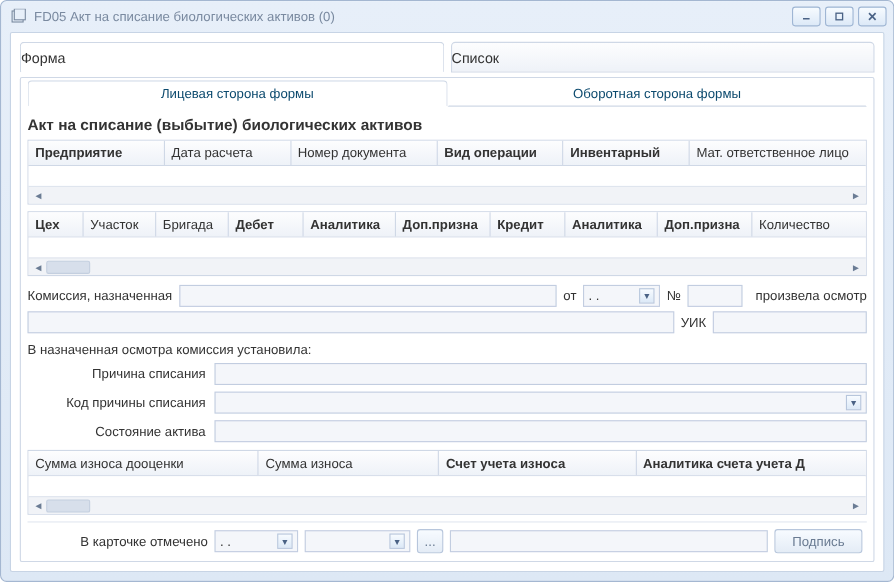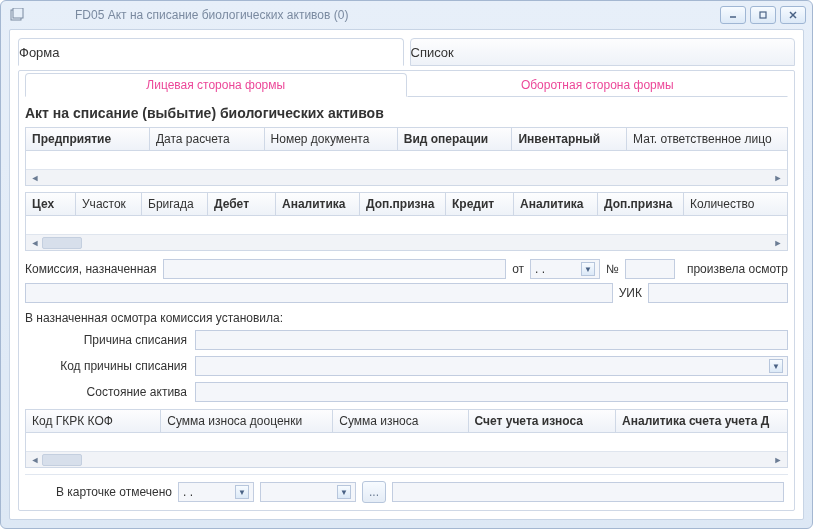--- a/index.html
+++ b/index.html
@@ -22,21 +22,21 @@
   .titlebar {
     height: 28px;
     display: flex; align-items: center;
     padding: 0 6px 0 8px;
   }
   .titlebar .title-icon {
     width: 16px; height: 16px; margin-right: 6px;
     display: inline-flex; align-items: center; justify-content: center;
   }
   .titlebar .title-text {
-    flex: 1; color: #7a8aa0; font-size: 12px; margin-left: 44px;
+    flex: 1; color: #7a8aa0; font-size: 12px;
   }
   .win-controls { display: flex; gap: 4px; }
   .win-btn {
     width: 26px; height: 18px;
     border: 1px solid #9fb6d4;
     border-radius: 3px;
     background: linear-gradient(#f7fbff, #dce9f7);
     display: inline-flex; align-items: center; justify-content: center;
     color: #4a6285; font-size: 11px;
     cursor: default;
@@ -75,21 +75,21 @@
     overflow: hidden;
   }
   .sub-tabs {
     display: flex; margin-bottom: 4px;
   }
   .sub-tab {
     flex: 1; height: 24px;
     display: flex; align-items: center; justify-content: center;
     border: 1px solid transparent;
     border-bottom: 1px solid #cfd8e6;
-    color: #ec4899; font-size: 12px;
+    color: #0c4a6e; font-size: 12px;
     cursor: default;
   }
   .sub-tab.active {
     border: 1px solid #cfd8e6;
     border-bottom-color: #fff;
     border-radius: 4px 4px 0 0;
     background: #fff;
   }
   .heading {
     font-weight: bold; font-size: 14px;
@@ -311,44 +311,46 @@
       </div>
       <div class="labeled-row">
         <span class="field-label">Состояние актива</span>
         <span class="txt field-input"></span>
       </div>
 
       <div style="height:4px"></div>
 
       <div class="grid">
         <div class="grid-header">
-          <div class="col" style="flex:1">Код ГКРК КОФ</div>
           <div class="col" style="flex:1.3">Сумма износа дооценки</div>
           <div class="col" style="flex:1">Сумма износа</div>
           <div class="col bold" style="flex:1.1">Счет учета износа</div>
           <div class="col bold" style="flex:1.3">Аналитика счета учета Д</div>
         </div>
         <div class="grid-body"></div>
         <div class="hscroll">
           <span class="arrow">◄</span>
           <span class="thumb" style="left:16px; width:40px"></span>
           <span class="arrow">►</span>
         </div>
       </div>
 
       <div class="bottom-bar">
-        <span class="lbl" style="margin-left:27px">В карточке отмечено</span>
+        <span class="lbl" style="margin-left:44px">В карточке отмечено</span>
         <span class="combo" style="width:76px">
           <span>.  .</span>
           <span class="dd">▼</span>
         </span>
         <span class="combo" style="width:96px">
           <span></span>
           <span class="dd">▼</span>
         </span>
         <span class="btn small">
             <span>...</span>
           </span>
         <span class="txt" style="flex:1"></span>
+        <span class="btn" style="width:80px">
+            <span>Подпись</span>
+          </span>
       </div>
     </div>
   </div>
 </div>
 
 </body></html>

